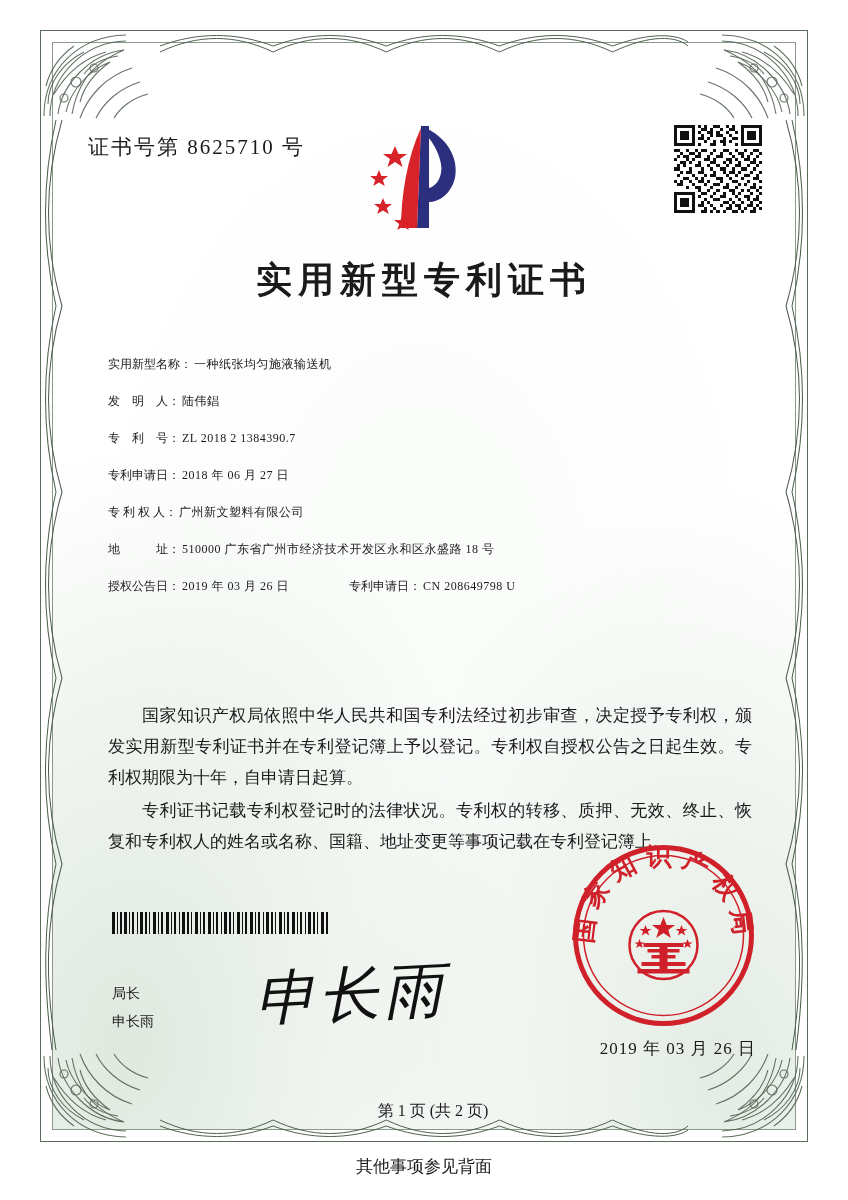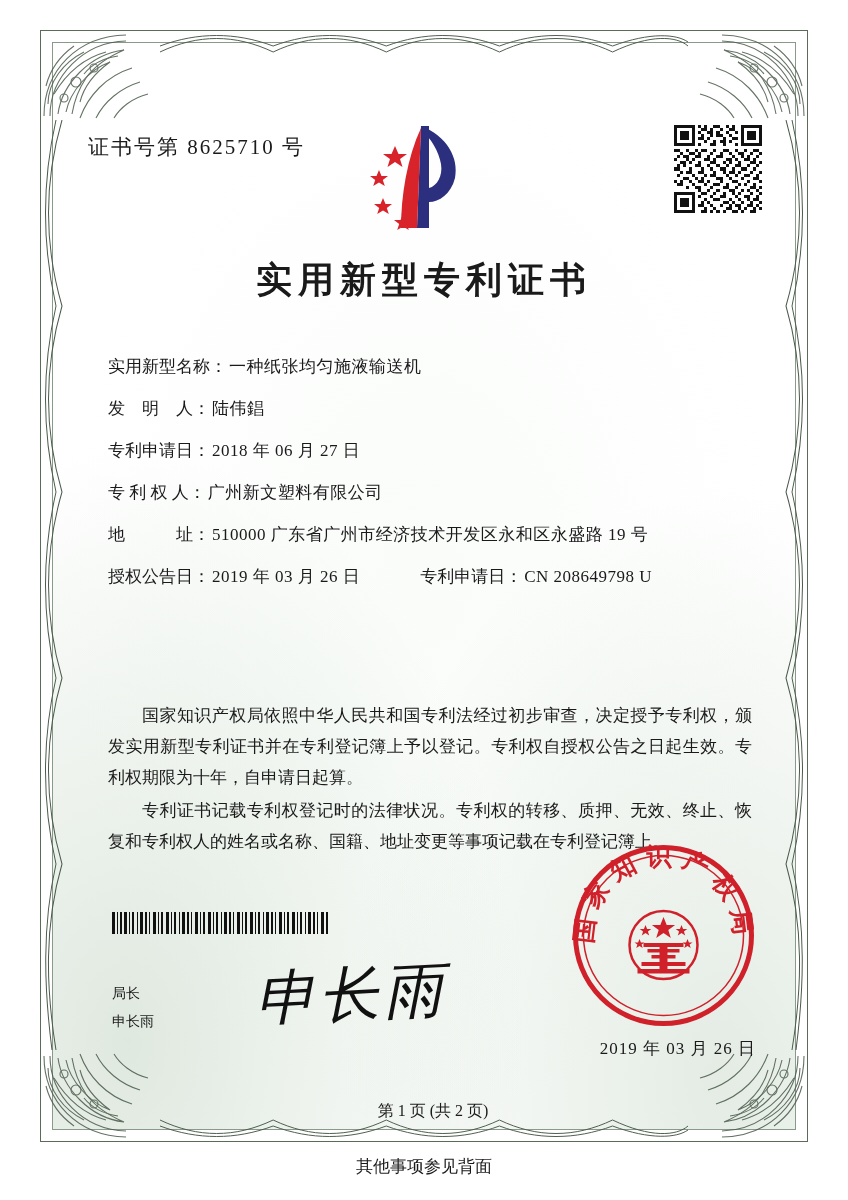--- a/index.html
+++ b/index.html
@@ -80,21 +80,21 @@
     text-align:center;
     font-size:36px;
     letter-spacing:6px;
     font-weight:bold;
     font-family:"Liberation Serif", serif;
   }
 
   
   .fields{
     position:absolute;left:108px;top:358px;right:100px;
-    font-size:17px;
+    font-size:12px;
     line-height:1;
   }
   .frow{
     display:flex;
     align-items:baseline;
     margin-bottom:25px;
   }
   .flabel{
     white-space:pre;
     flex:0 0 auto;
@@ -526,30 +526,34 @@
   <div class="fields">
     <div class="frow">
       <span class="flabel">实用新型名称：</span>
       <span class="fvalue">一种纸张均匀施液输送机</span>
     </div>
     <div class="frow">
       <span class="flabel">发　明　人：</span>
       <span class="fvalue">陆伟錩</span>
     </div>
     <div class="frow">
+      <span class="flabel">专　利　号：</span>
+      <span class="fvalue">ZL 2018 2 1384390.7</span>
+    </div>
+    <div class="frow">
       <span class="flabel">专利申请日：</span>
       <span class="fvalue">2018 年 06 月 27 日</span>
     </div>
     <div class="frow">
       <span class="flabel">专 利 权 人：</span>
       <span class="fvalue">广州新文塑料有限公司</span>
     </div>
     <div class="frow">
       <span class="flabel">地　　　址：</span>
-      <span class="fvalue">510000 广东省广州市经济技术开发区永和区永盛路 19 号</span>
+      <span class="fvalue">510000 广东省广州市经济技术开发区永和区永盛路 18 号</span>
     </div>
     <div class="frow two">
       <span class="flabel">授权公告日：</span>
       <span class="fvalue">2019 年 03 月 26 日</span>
       <span class="fsecond">
         <span class="flabel">专利申请日：</span>
         <span class="fvalue">CN 208649798 U</span>
       </span>
     </div>
   </div>

